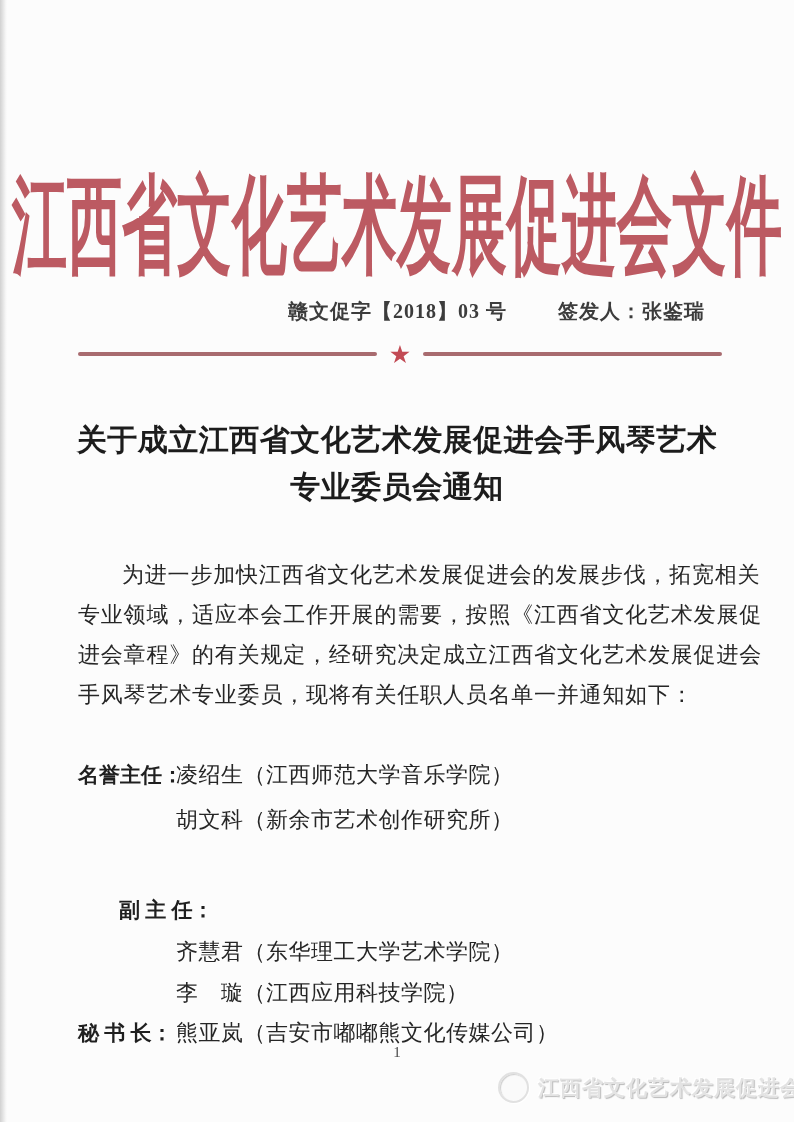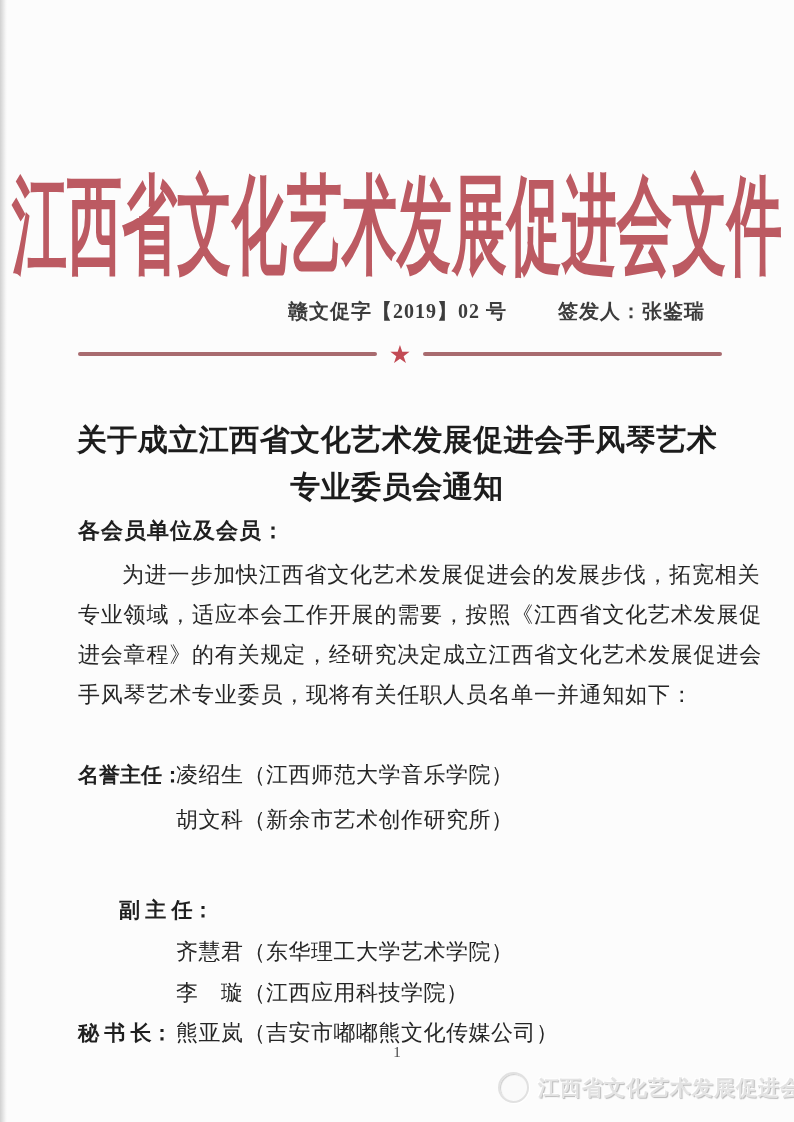--- a/index.html
+++ b/index.html
@@ -103,34 +103,33 @@
 </style>
 </head>
 <body>
 
 <div class="page">
   <div class="scan-edge"></div>
 
   <div class="header-title">江西省文化艺术发展促进会文件</div>
 
   <div class="docnum-row">
-    <span class="doc-number">赣文促字【2019】02 号</span>
+    <span class="doc-number">赣文促字【2018】03 号</span>
     <span class="doc-signer">签发人：张鉴瑞</span>
   </div>
 
   <div class="divider">
     <span class="line"></span>
     <span class="star">★</span>
     <span class="line"></span>
   </div>
 
   <div class="doc-title-line1">关于成立江西省文化艺术发展促进会手风琴艺术</div>
   <div class="doc-title-line2">专业委员会通知</div>
 
-  <div class="salutation">各会员单位及会员：</div>
 
   <div class="body-line indent bl-1">为进一步加快江西省文化艺术发展促进会的发展步伐，拓宽相关</div>
   <div class="body-line bl-2">专业领域，适应本会工作开展的需要，按照《江西省文化艺术发展促</div>
   <div class="body-line bl-3">进会章程》的有关规定，经研究决定成立江西省文化艺术发展促进会</div>
   <div class="body-line bl-4">手风琴艺术专业委员，现将有关任职人员名单一并通知如下：</div>
 
   <div class="appt-row ar-1">
     <span class="role-label">名誉主任：</span>
     <span class="appointee-text">凌绍生（江西师范大学音乐学院）</span>
   </div>

